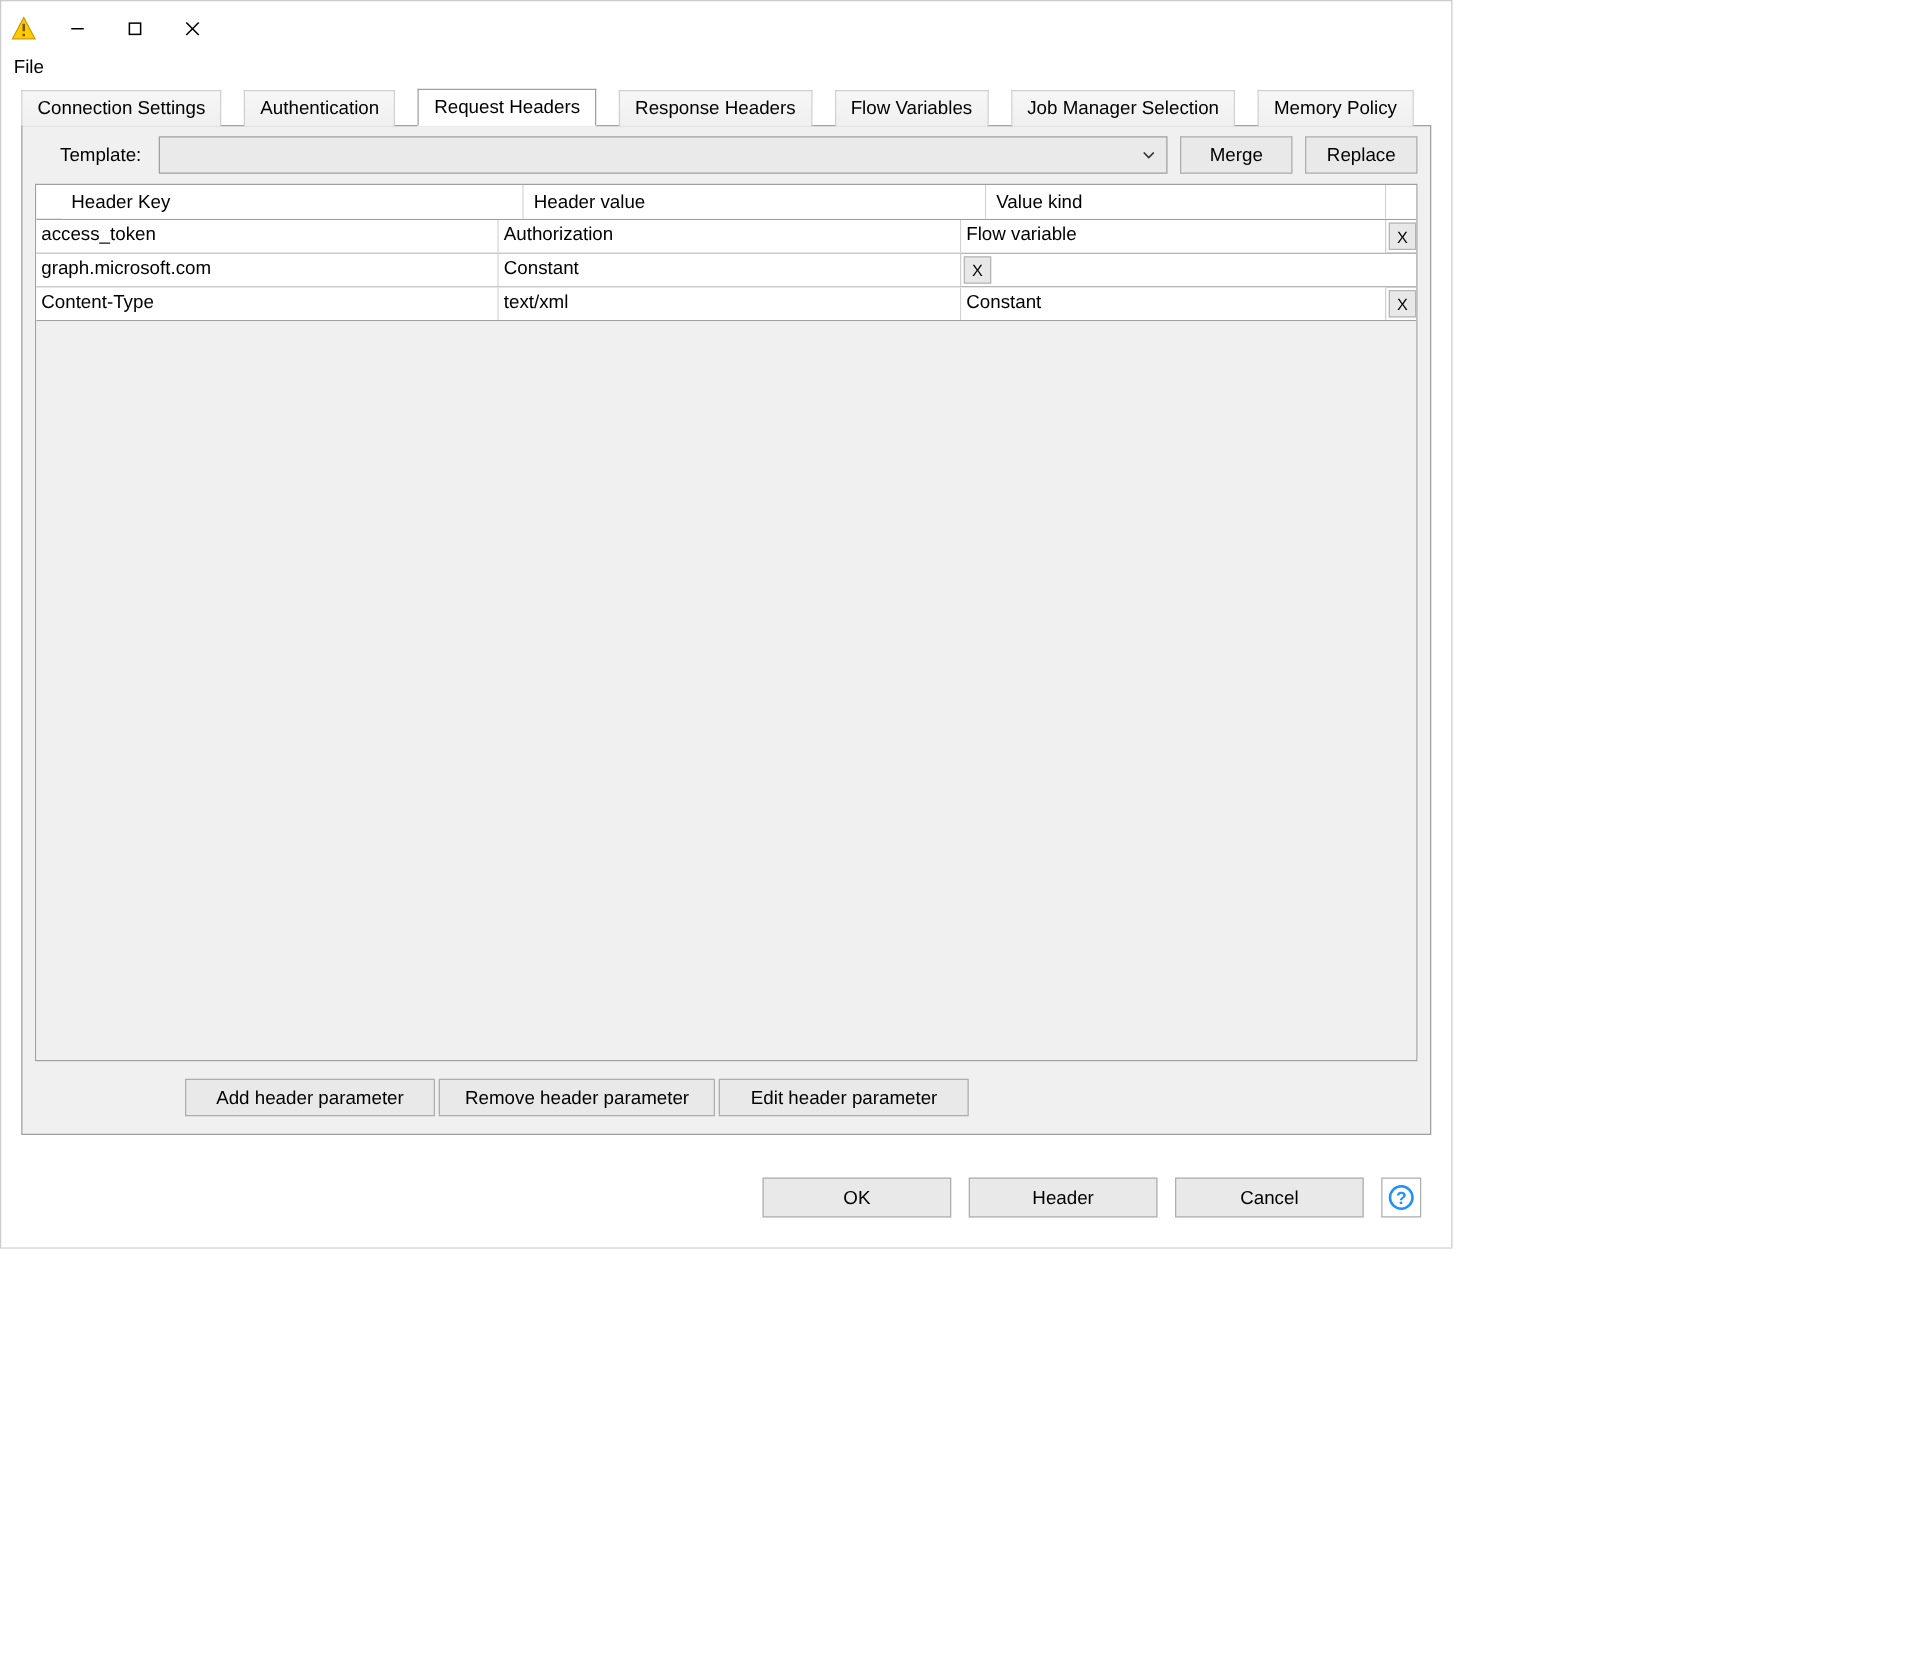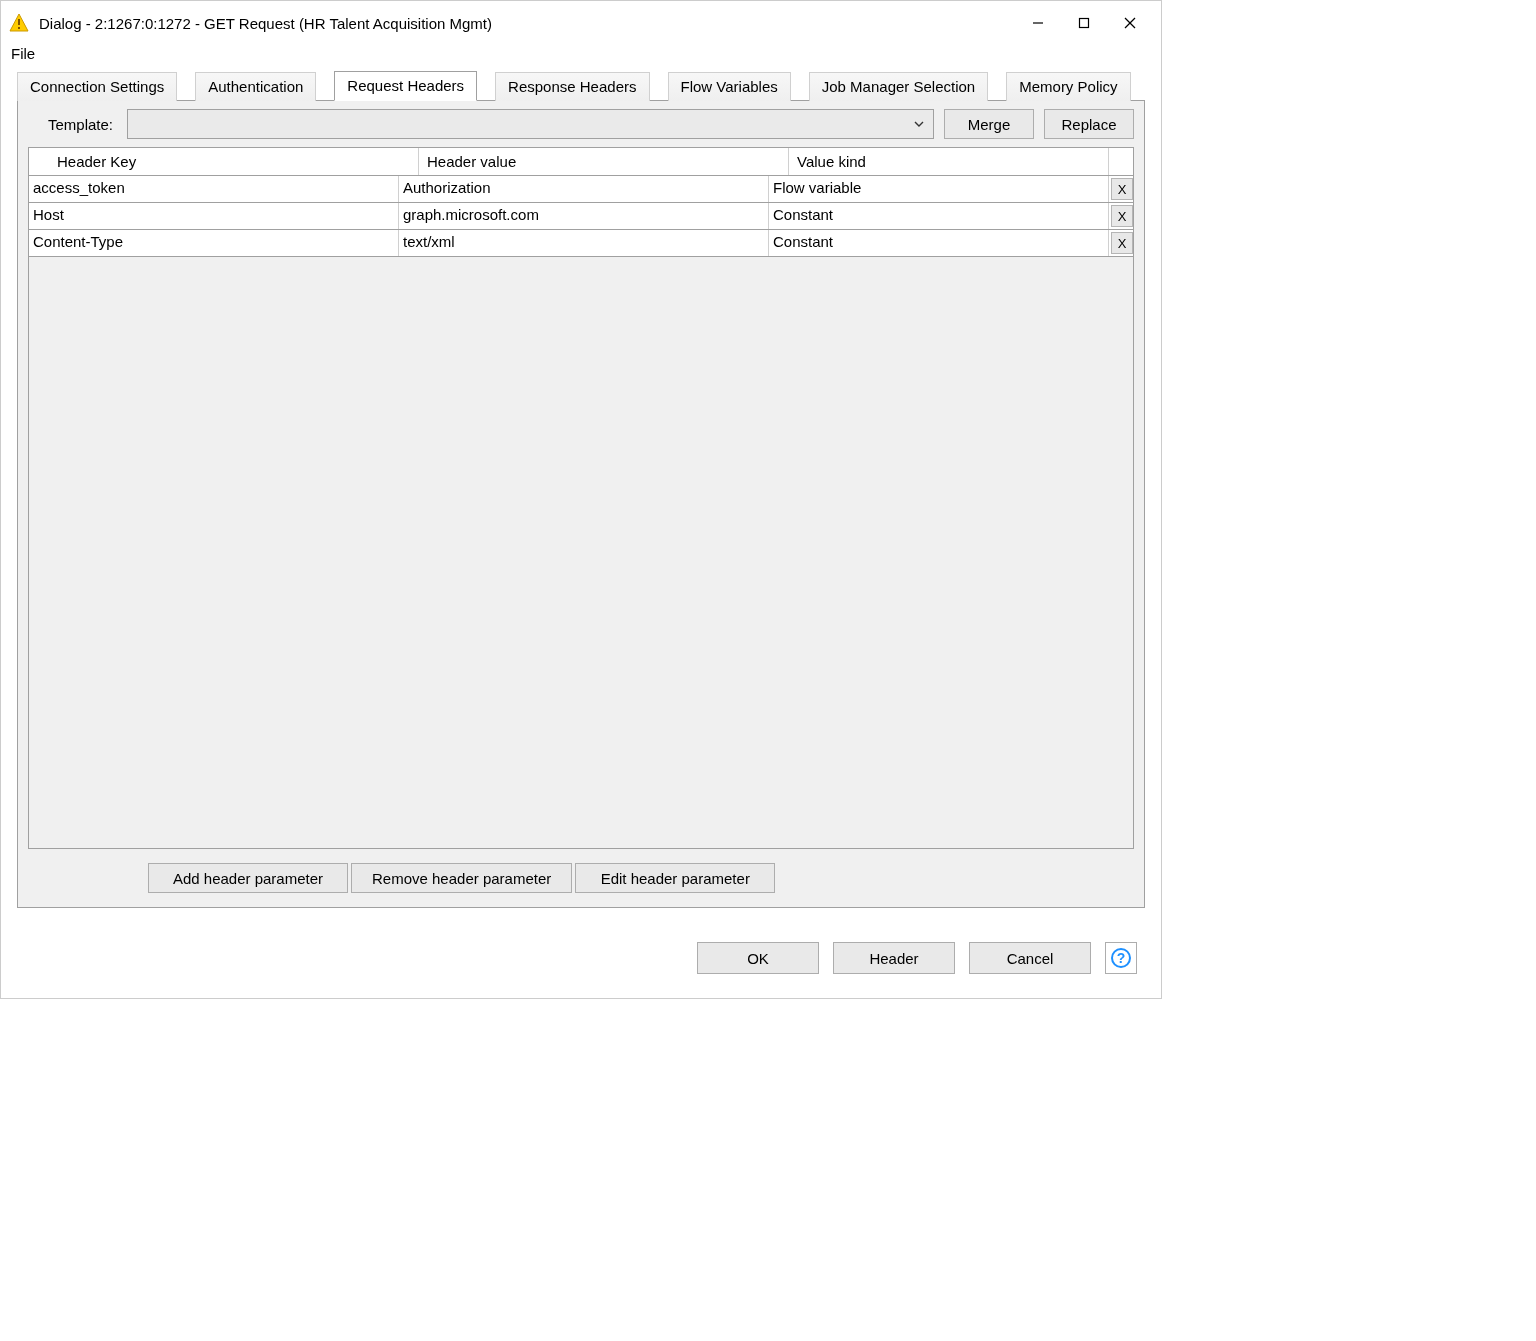--- a/index.html
+++ b/index.html
@@ -212,21 +212,21 @@
   }
   
   .dialog-footer {
     display:flex;
     gap:14px;
     justify-content:flex-end;
     align-items:center;
     padding:34px 24px 24px 24px;
   }
   .dlg-btn {
-    width:122px;
+    width:151px;
     height:32px;
     background:var(--btn-bg);
     border:1px solid var(--btn-border);
     font:inherit;
     cursor:default;
   }
   .help-btn {
     width:30px;height:30px;
     border:1px solid var(--btn-border);
     background:#fff;
@@ -244,21 +244,20 @@
 <div class="window">
 
   <div class="titlebar">
     <span class="app-icon">
       <svg viewBox="0 0 20 20" width="20" height="20">
         <polygon points="10,1 19,18 1,18" fill="#ffcc00" stroke="#cc9900" stroke-width="1"></polygon>
         <rect x="9" y="6" width="2" height="6" fill="#805500"></rect>
         <rect x="9" y="14" width="2" height="2" fill="#805500"></rect>
       </svg>
     </span>
-    <span class="title-text">Dialog - 2:1267:0:1272 - GET Request (HR Talent Acquisition Mgmt)</span>
     <div class="win-controls">
       <button class="win-btn">
         <svg width="12" height="12" viewBox="0 0 12 12">
             <line x1="1" y1="6" x2="11" y2="6" stroke="#000" stroke-width="1.2"></line>
           </svg>
       </button>
       <button class="win-btn">
         <svg width="12" height="12" viewBox="0 0 12 12">
             <rect x="1.5" y="1.5" width="9" height="9" fill="none" stroke="#000" stroke-width="1.2"></rect>
           </svg>
@@ -308,21 +307,20 @@
           <div class="th"></div>
         </div>
         <div class="tbody-rows">
           <div class="trow">
             <div class="td">access_token</div>
             <div class="td">Authorization</div>
             <div class="td">Flow variable</div>
             <div class="td del">X</div>
           </div>
           <div class="trow">
-            <div class="td">Host</div>
             <div class="td">graph.microsoft.com</div>
             <div class="td">Constant</div>
             <div class="td del">X</div>
           </div>
           <div class="trow">
             <div class="td">Content-Type</div>
             <div class="td">text/xml</div>
             <div class="td">Constant</div>
             <div class="td del">X</div>
           </div>

